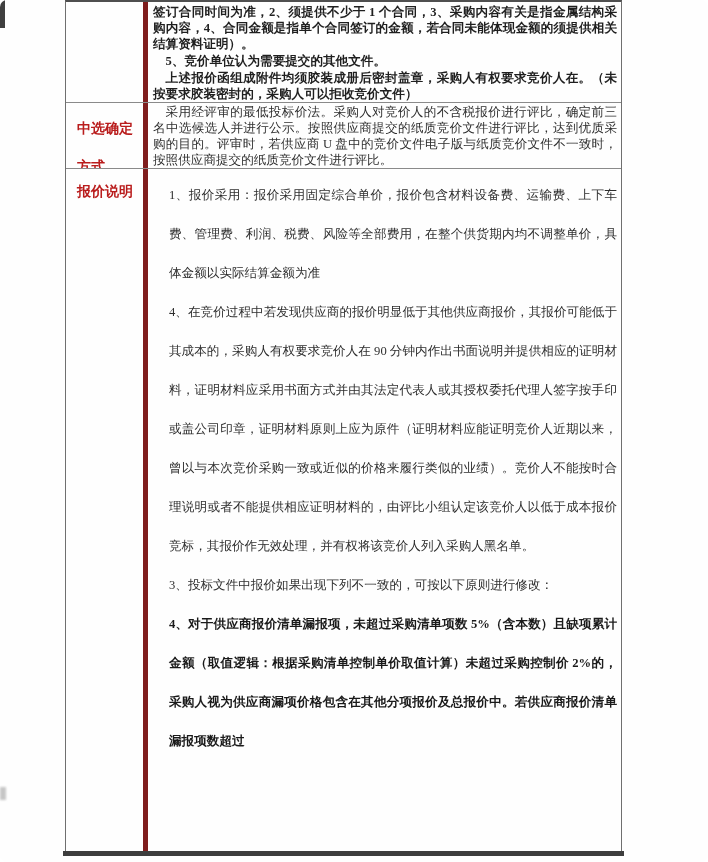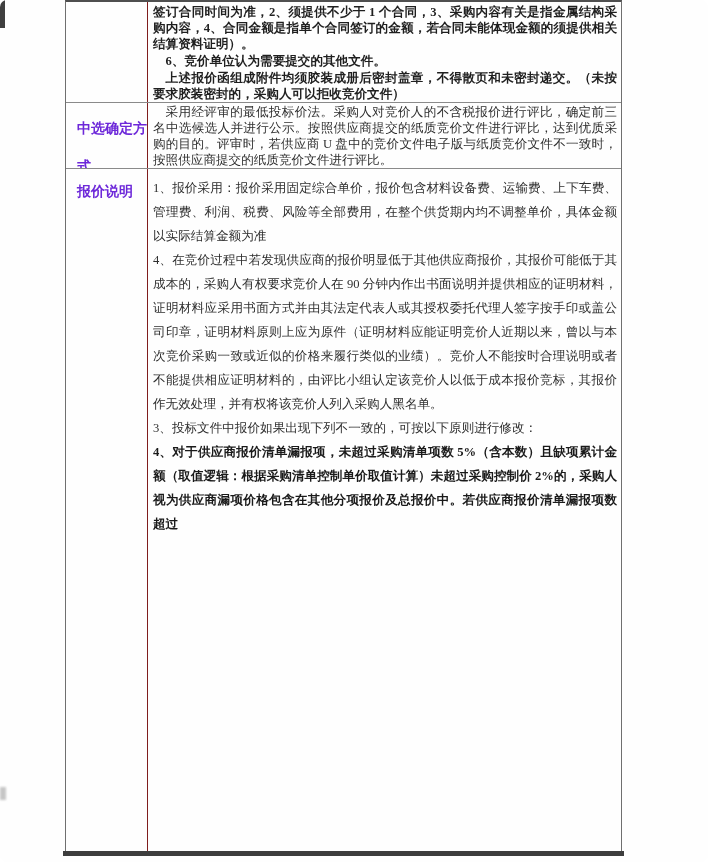--- a/index.html
+++ b/index.html
@@ -34,25 +34,25 @@
     display: flex;
     flex-direction: column;
   }
   .row { display: flex; border-bottom: 1px solid #8a8a8a; overflow: hidden; }
   .row-1 { height: 101px; }
   .row-2 { height: 66px; }
   .row-3 { flex: 1; border-bottom: none; }
 
   .cell-label {
     flex: 0 0 82px;
-    border-right: 1px solid #7f1d1d;
+    border-right: 5px solid #7f1d1d;
     padding-left: 11px;
     font-size: 14px;
     font-weight: bold;
-    color: #6d28d9;
+    color: #b91c1c;
     letter-spacing: 0;
   }
   .row-2 .cell-label { padding-top: 7px; line-height: 38px; }
   .row-3 .cell-label { padding-top: 13px; line-height: 20px; }
 
   .cell-content {
     flex: 1;
     padding: 0 4px 0 5px;
     font-size: 12.6px;
     text-align: justify;
@@ -62,21 +62,21 @@
 
   
   .row-1 .cell-content { padding-top: 2px; }
   .row-1 .cell-content p { line-height: 16px; font-weight: bold; color: #1f1f1f; }
   .row-1 .cell-content p + p { margin-top: 1px; }
   .row-2 .cell-content { padding-top: 1px; }
   .row-2 .cell-content p { line-height: 16px; }
 
   
   .row-3 .cell-content { padding-top: 7px; }
-  .row-3 .cell-content p { line-height: 24px; }
+  .row-3 .cell-content p { line-height: 39px; margin-left: 16px; }
 
   .ind { text-indent: 12.6px; }
   .b   { font-weight: bold; color: #1a1a1a; }
 
   
   .bottom-bar {
     position: absolute;
     left: -3px;
     right: -3px;
     bottom: 0;
@@ -91,22 +91,22 @@
 
   <div class="artifact mark-top-left"></div>
   <div class="artifact mark-left-low"></div>
 
   <div class="doc-table">
 
     <div class="row row-1">
       <div class="cell-label"></div>
       <div class="cell-content">
         <p>签订合同时间为准，2、须提供不少于 1 个合同，3、采购内容有关是指金属结构采购内容，4、合同金额是指单个合同签订的金额，若合同未能体现金额的须提供相关结算资料证明）。</p>
-        <p class="ind">6、竞价单位认为需要提交的其他文件。</p>
-        <p class="ind">上述报价函组成附件均须胶装成册后密封盖章，不得散页和未密封递交。（未按要求胶装密封的，采购人可以拒收竞价文件）</p>
+        <p class="ind">5、竞价单位认为需要提交的其他文件。</p>
+        <p class="ind">上述报价函组成附件均须胶装成册后密封盖章，采购人有权要求竞价人在。（未按要求胶装密封的，采购人可以拒收竞价文件）</p>
       </div>
     </div>
 
     <div class="row row-2">
       <div class="cell-label">中选确定方式</div>
       <div class="cell-content">
         <p class="ind">采用经评审的最低投标价法。采购人对竞价人的不含税报价进行评比，确定前三名中选候选人并进行公示。按照供应商提交的纸质竞价文件进行评比，达到优质采购的目的。评审时，若供应商 U 盘中的竞价文件电子版与纸质竞价文件不一致时，按照供应商提交的纸质竞价文件进行评比。</p>
       </div>
     </div>
 

